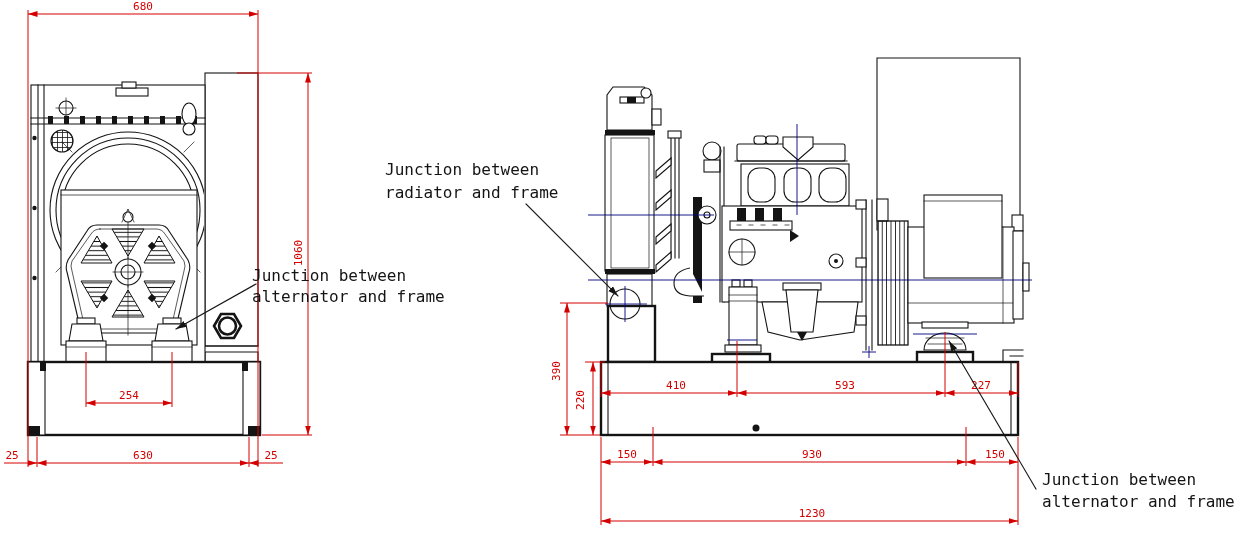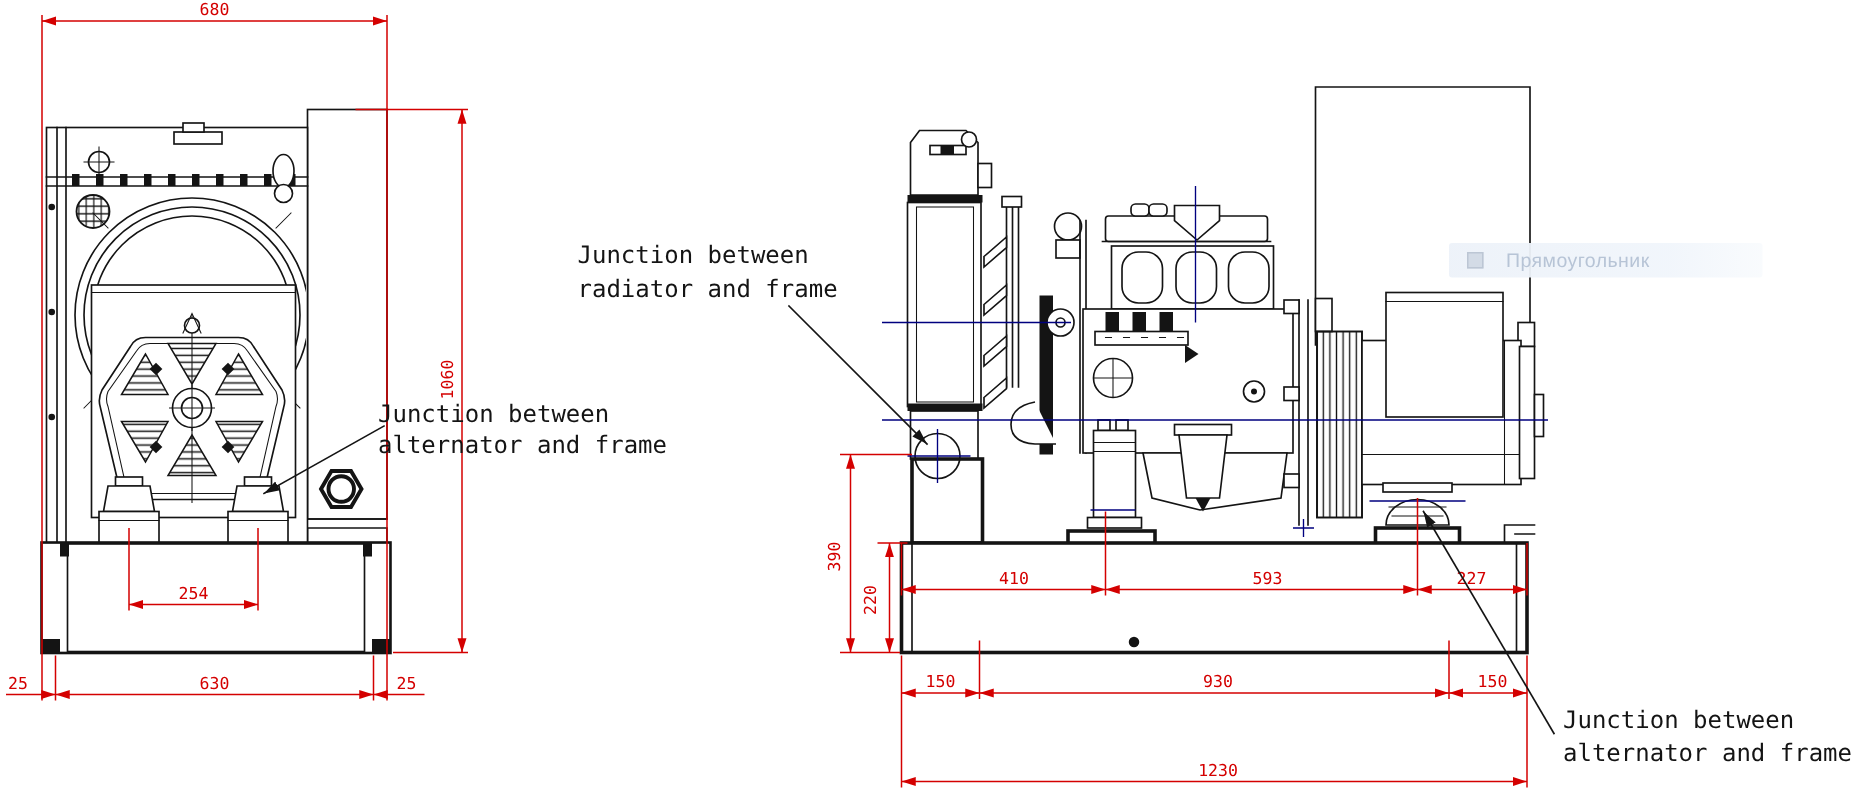--- a/index.html
+++ b/index.html
@@ -317,17 +317,13 @@
     <line class="k" x1="176" y1="329" x2="256" y2="284" marker-start="url(#ab)"></line>
     <text class="ann" x="252" y="281">Junction between</text>
     <text class="ann" x="252" y="302">alternator and frame</text>
 
     <line class="k" x1="949" y1="341" x2="1036" y2="489" marker-start="url(#ab)"></line>
     <text class="ann" x="1042" y="485">Junction between</text>
     <text class="ann" x="1042" y="507">alternator and frame</text>
   </g>
 </svg>
 
-  <div class="tooltip">
-    <span class="sq"></span>
-    <span class="lbl">Прямоугольник</span>
-  </div>
 </div>
 
 </body></html>

